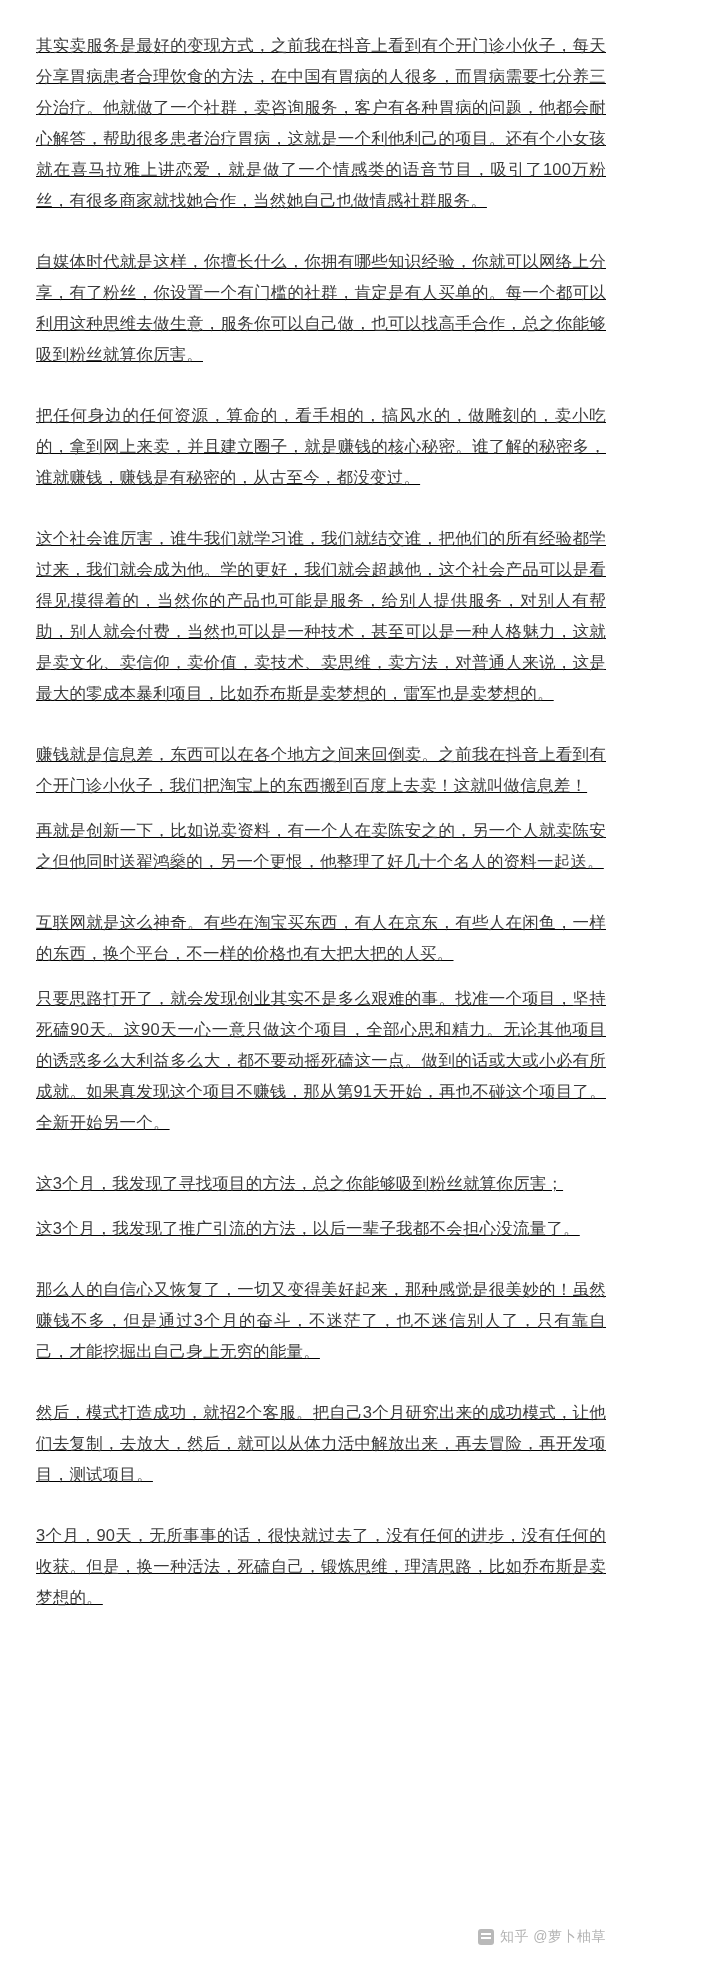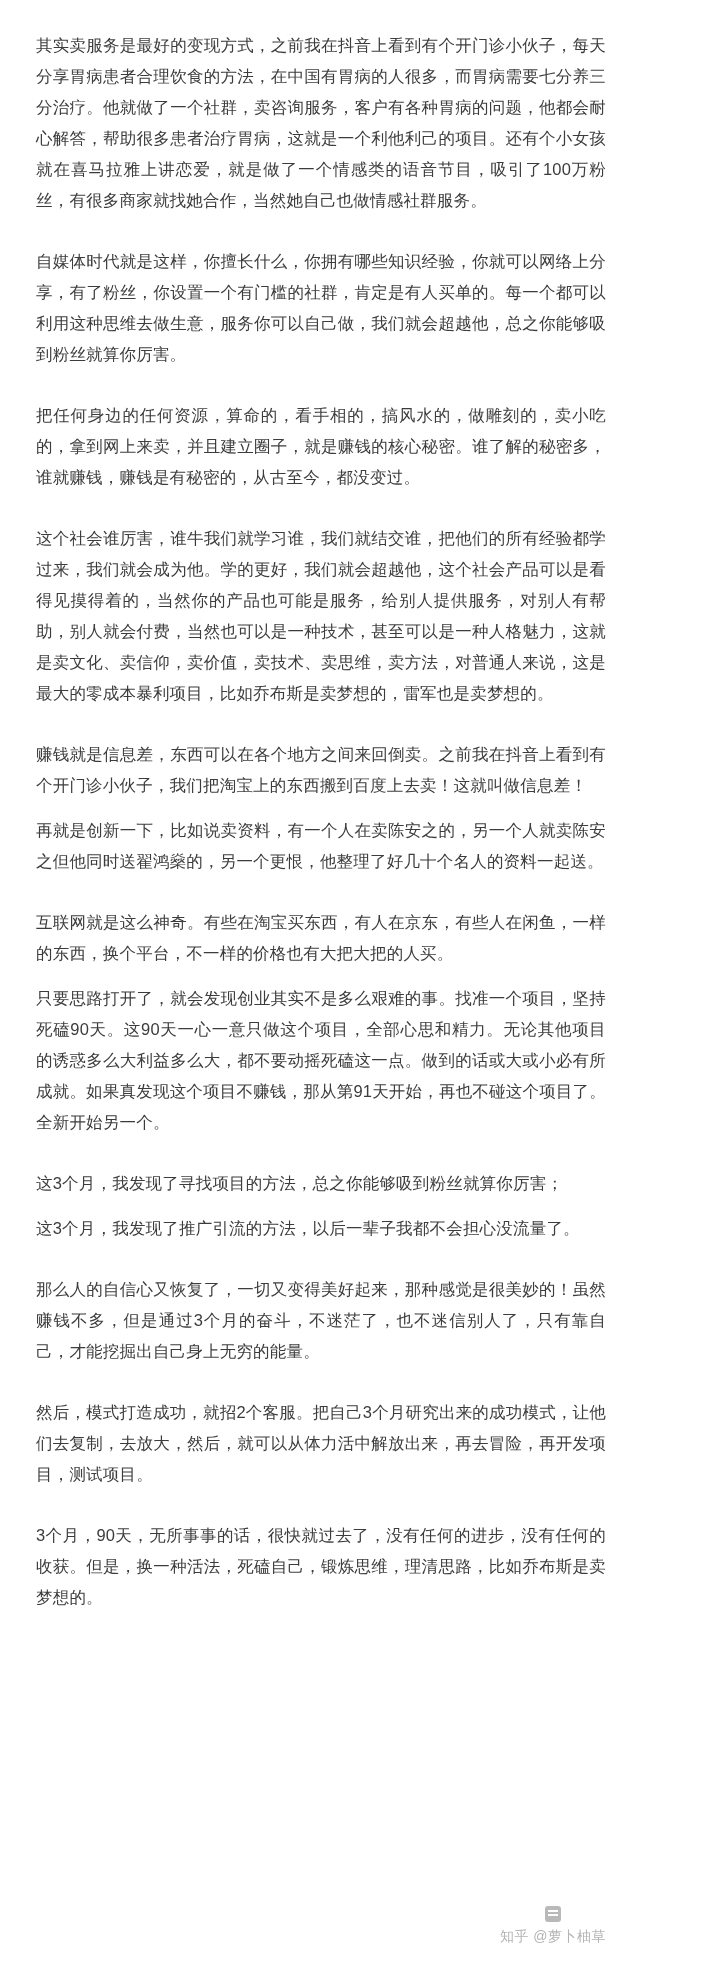--- a/index.html
+++ b/index.html
@@ -11,20 +11,21 @@
     width: 720px;
     font-family: "Liberation Sans", "DejaVu Sans", sans-serif;
   }
   #page {
     width: 642px;
     min-height: 1964px;
     background: #ffffff;
     position: relative;
     box-sizing: border-box;
     padding: 30px 36px 70px 36px;
+    text-decoration: underline;
   }
   .para {
     color: #3c3c3c;
     font-size: 16.5px;
     line-height: 31px;
     text-align: justify;
     margin: 0 0 30px 0;
     letter-spacing: 0.2px;
     word-break: break-all;
   }
@@ -37,21 +38,20 @@
   .watermark {
     position: absolute;
     right: 36px;
     bottom: 18px;
     display: flex;
     align-items: center;
     gap: 6px;
     color: #b4b4b4;
     font-size: 14px;
     letter-spacing: 0.5px;
-    flex-direction: column;
   }
   .wm-logo {
     display: inline-block;
     width: 16px;
     height: 16px;
     border-radius: 3px;
     background: #b9b9b9;
     position: relative;
   }
   .wm-logo::after {
@@ -67,21 +67,21 @@
   .wm-text {
     white-space: nowrap;
   }
 </style>
 </head>
 <body>
 
 <div id="page">
 
   <p class="para">其实卖服务是最好的变现方式，之前我在抖音上看到有个开门诊小伙子，每天分享胃病患者合理饮食的方法，在中国有胃病的人很多，而胃病需要七分养三分治疗。他就做了一个社群，卖咨询服务，客户有各种胃病的问题，他都会耐心解答，帮助很多患者治疗胃病，这就是一个利他利己的项目。还有个小女孩就在喜马拉雅上讲恋爱，就是做了一个情感类的语音节目，吸引了100万粉丝，有很多商家就找她合作，当然她自己也做情感社群服务。</p>
-  <p class="para">自媒体时代就是这样，你擅长什么，你拥有哪些知识经验，你就可以网络上分享，有了粉丝，你设置一个有门槛的社群，肯定是有人买单的。每一个都可以利用这种思维去做生意，服务你可以自己做，我们就会超越他，总之你能够吸到粉丝就算你厉害。</p>
+  <p class="para">自媒体时代就是这样，你擅长什么，你拥有哪些知识经验，你就可以网络上分享，有了粉丝，你设置一个有门槛的社群，肯定是有人买单的。每一个都可以利用这种思维去做生意，服务你可以自己做，也可以找高手合作，总之你能够吸到粉丝就算你厉害。</p>
   <p class="para">把任何身边的任何资源，算命的，看手相的，搞风水的，做雕刻的，卖小吃的，拿到网上来卖，并且建立圈子，就是赚钱的核心秘密。谁了解的秘密多，谁就赚钱，赚钱是有秘密的，从古至今，都没变过。</p>
   <p class="para">这个社会谁厉害，谁牛我们就学习谁，我们就结交谁，把他们的所有经验都学过来，我们就会成为他。学的更好，我们就会超越他，这个社会产品可以是看得见摸得着的，当然你的产品也可能是服务，给别人提供服务，对别人有帮助，别人就会付费，当然也可以是一种技术，甚至可以是一种人格魅力，这就是卖文化、卖信仰，卖价值，卖技术、卖思维，卖方法，对普通人来说，这是最大的零成本暴利项目，比如乔布斯是卖梦想的，雷军也是卖梦想的。</p>
 
   <p class="para gap-small">赚钱就是信息差，东西可以在各个地方之间来回倒卖。之前我在抖音上看到有个开门诊小伙子，我们把淘宝上的东西搬到百度上去卖！这就叫做信息差！</p>
   <p class="para">再就是创新一下，比如说卖资料，有一个人在卖陈安之的，另一个人就卖陈安之但他同时送翟鸿燊的，另一个更恨，他整理了好几十个名人的资料一起送。</p>
 
   <p class="para gap-small">互联网就是这么神奇。有些在淘宝买东西，有人在京东，有些人在闲鱼，一样的东西，换个平台，不一样的价格也有大把大把的人买。</p>
 
   <p class="para">只要思路打开了，就会发现创业其实不是多么艰难的事。找准一个项目，坚持死磕90天。这90天一心一意只做这个项目，全部心思和精力。无论其他项目的诱惑多么大利益多么大，都不要动摇死磕这一点。做到的话或大或小必有所成就。如果真发现这个项目不赚钱，那从第91天开始，再也不碰这个项目了。全新开始另一个。</p>
 

